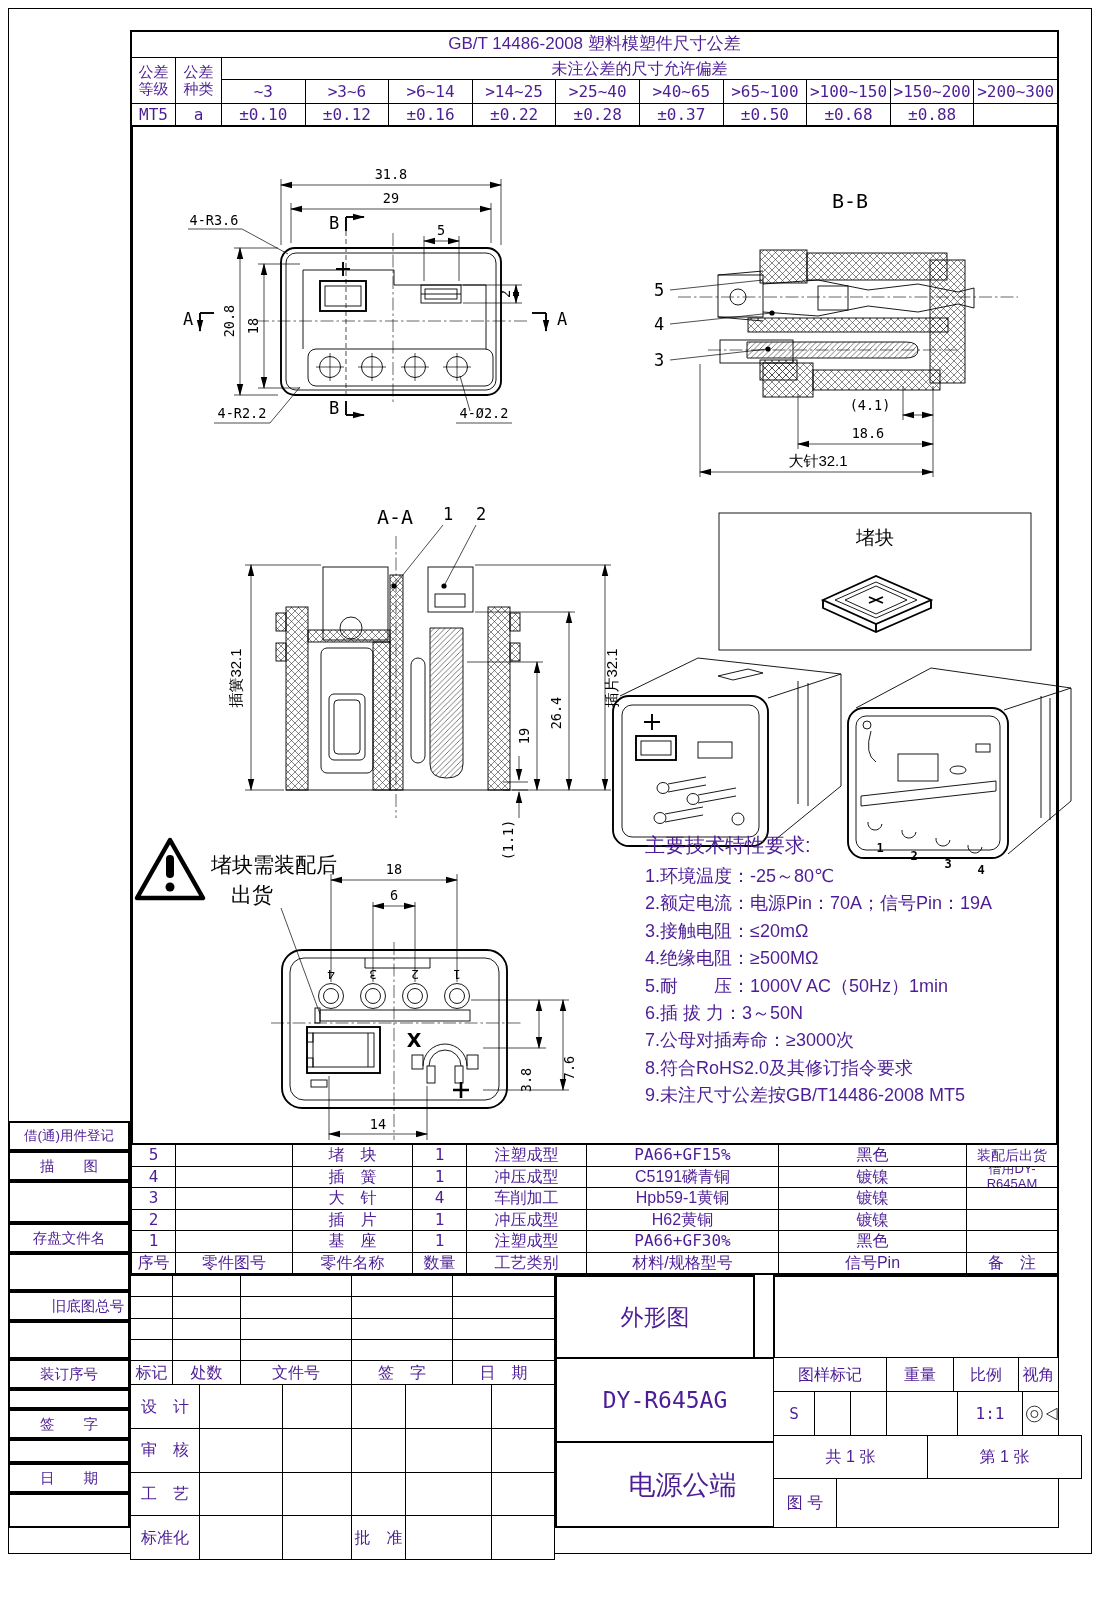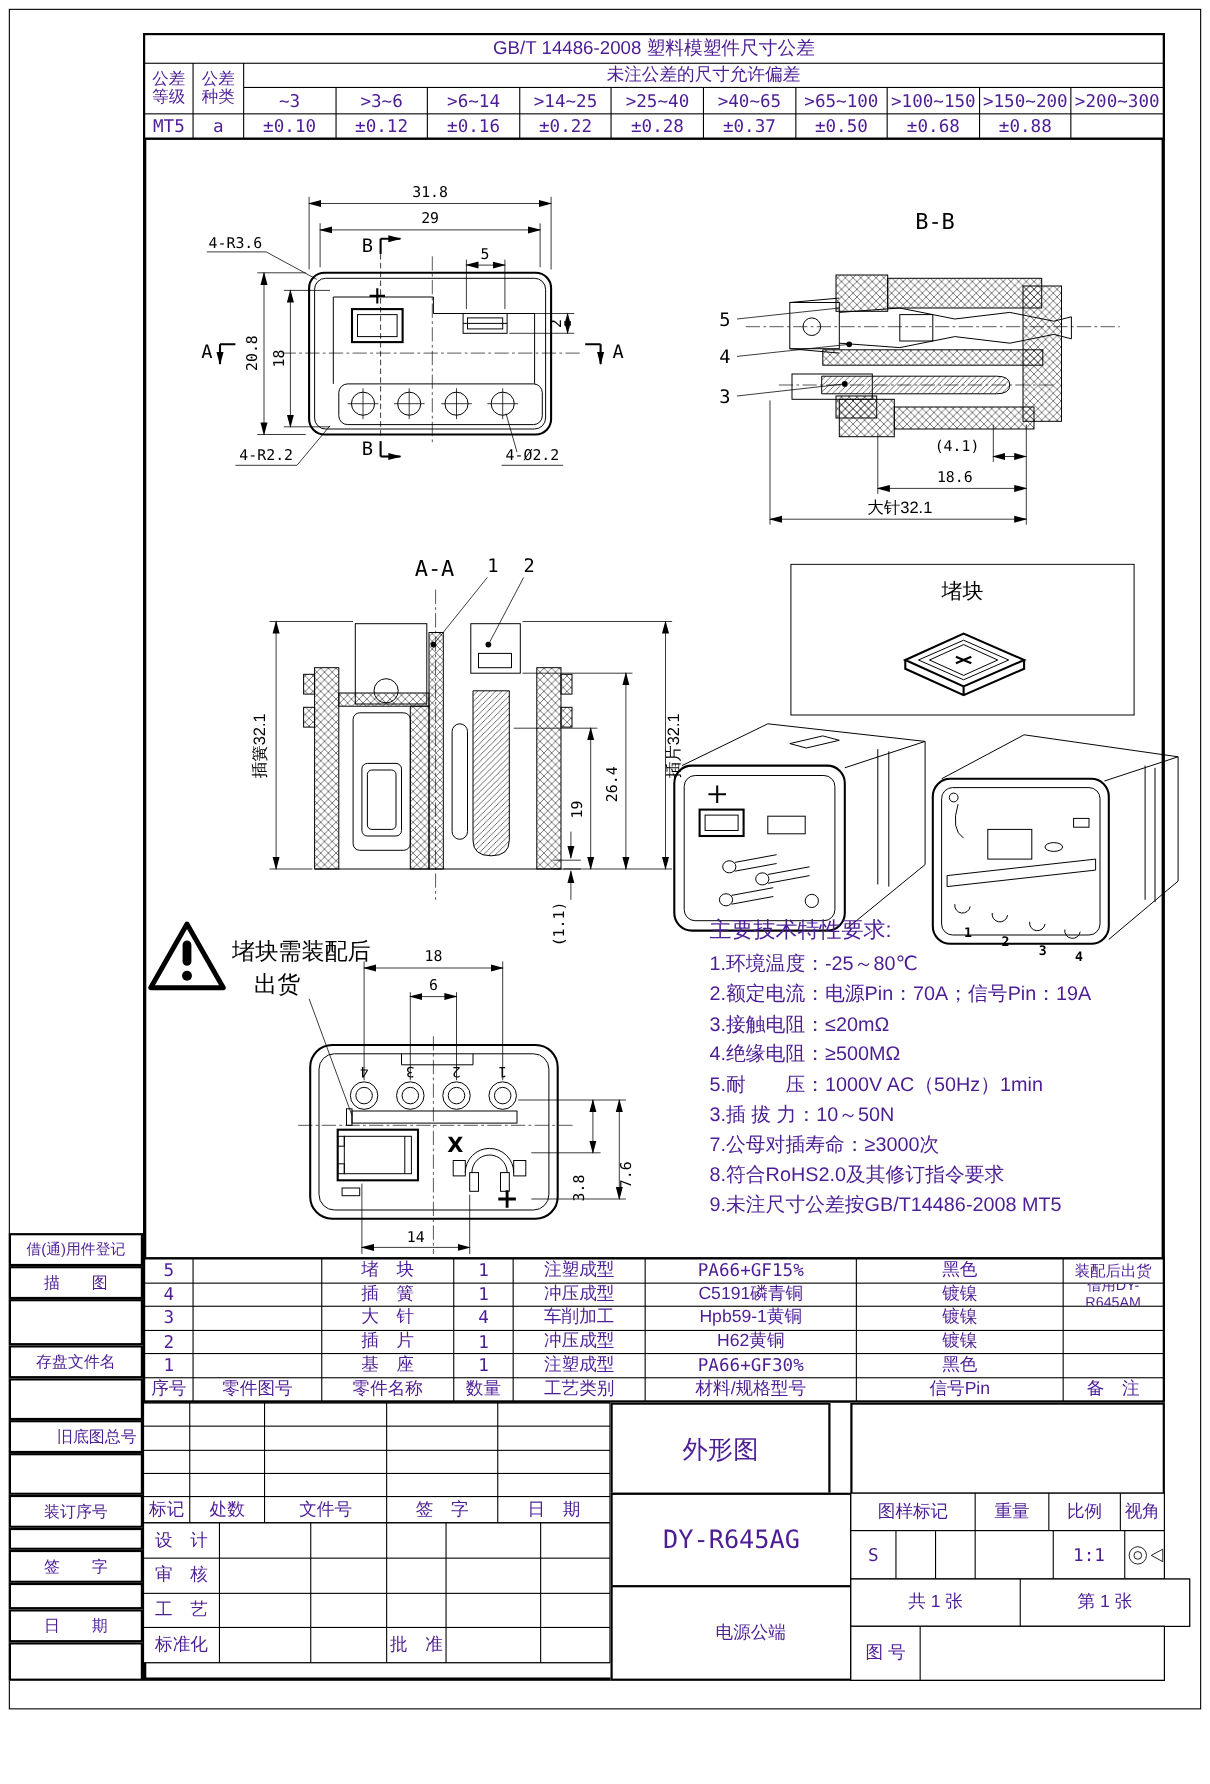--- a/index.html
+++ b/index.html
@@ -363,21 +363,21 @@
     </g>
   </svg>
 
   <div id="tech">
     <div class="t">主要技术特性要求:</div>
     <div class="i">1.环境温度：-25～80℃</div>
     <div class="i">2.额定电流：电源Pin：70A；信号Pin：19A</div>
     <div class="i">3.接触电阻：≤20mΩ</div>
     <div class="i">4.绝缘电阻：≥500MΩ</div>
     <div class="i">5.耐　　压：1000V AC（50Hz）1min</div>
-    <div class="i">3.插 拔 力：10～50N</div>
+    <div class="i">6.插 拔 力：3～50N</div>
     <div class="i">7.公母对插寿命：≥3000次</div>
     <div class="i">8.符合RoHS2.0及其修订指令要求</div>
     <div class="i">9.未注尺寸公差按GB/T14486-2008 MT5</div>
   </div>
 
   <div class="grid" style="left:130px;top:1143px;width:929px;height:132px;grid-template-columns:43px 116px 119px 53px 119px 191px 187px 1fr;grid-template-rows:repeat(6,1fr);">
     <div class="mono">5</div>
     <div></div>
     <div>堵　块</div>
     <div class="mono">1</div>
@@ -449,21 +449,21 @@
       <div></div>
       <div></div>
   </div>
   <div class="grid" style="left:130px;top:1360px;width:425px;height:25px;grid-template-columns:41px 67px 110px 100px 1fr;border-width:1px;">
     <div>标记</div>
     <div>处数</div>
     <div>文件号</div>
     <div>签　字</div>
     <div>日　期</div>
   </div>
-  <div class="grid" style="left:130px;top:1384px;width:425px;height:128px;grid-template-columns:68px 82px 68px 53px 85px 1fr;grid-template-rows:repeat(4,1fr);border-width:1px;">
+  <div class="grid" style="left:130px;top:1384px;width:425px;height:176px;grid-template-columns:68px 82px 68px 53px 85px 1fr;grid-template-rows:repeat(4,1fr);border-width:1px;">
     <div>设　计</div>
     <div></div>
       <div></div>
       <div></div>
       <div></div>
       <div></div>
     <div>审　核</div>
     <div></div>
       <div></div>
       <div></div>
@@ -482,21 +482,21 @@
     <div></div>
       <div></div>
   </div>
 
   <div class="cellbox" style="left:555px;top:1275px;width:200px;height:84px;font-size:23px;">
     <span>外形图</span>
   </div>
   <div class="cellbox mono" style="left:555px;top:1357px;width:220px;height:86px;font-size:23px;">
     <span>DY-R645AG</span>
   </div>
-  <div class="cellbox" style="left:555px;top:1441px;width:220px;height:87px;font-size:16px;padding-left:35px;">
+  <div class="cellbox" style="left:555px;top:1441px;width:220px;height:87px;font-size:27px;padding-left:35px;">
     <span>电源公端</span>
   </div>
 
   <div class="cellbox" style="left:773px;top:1275px;width:286px;height:84px;"></div>
 
   <div class="grid" style="left:773px;top:1357px;width:286px;height:35px;grid-template-columns:112px 66px 64px 1fr;border-width:1px;">
     <div>图样标记</div>
     <div>重量</div>
     <div>比例</div>
     <div>视角</div>

